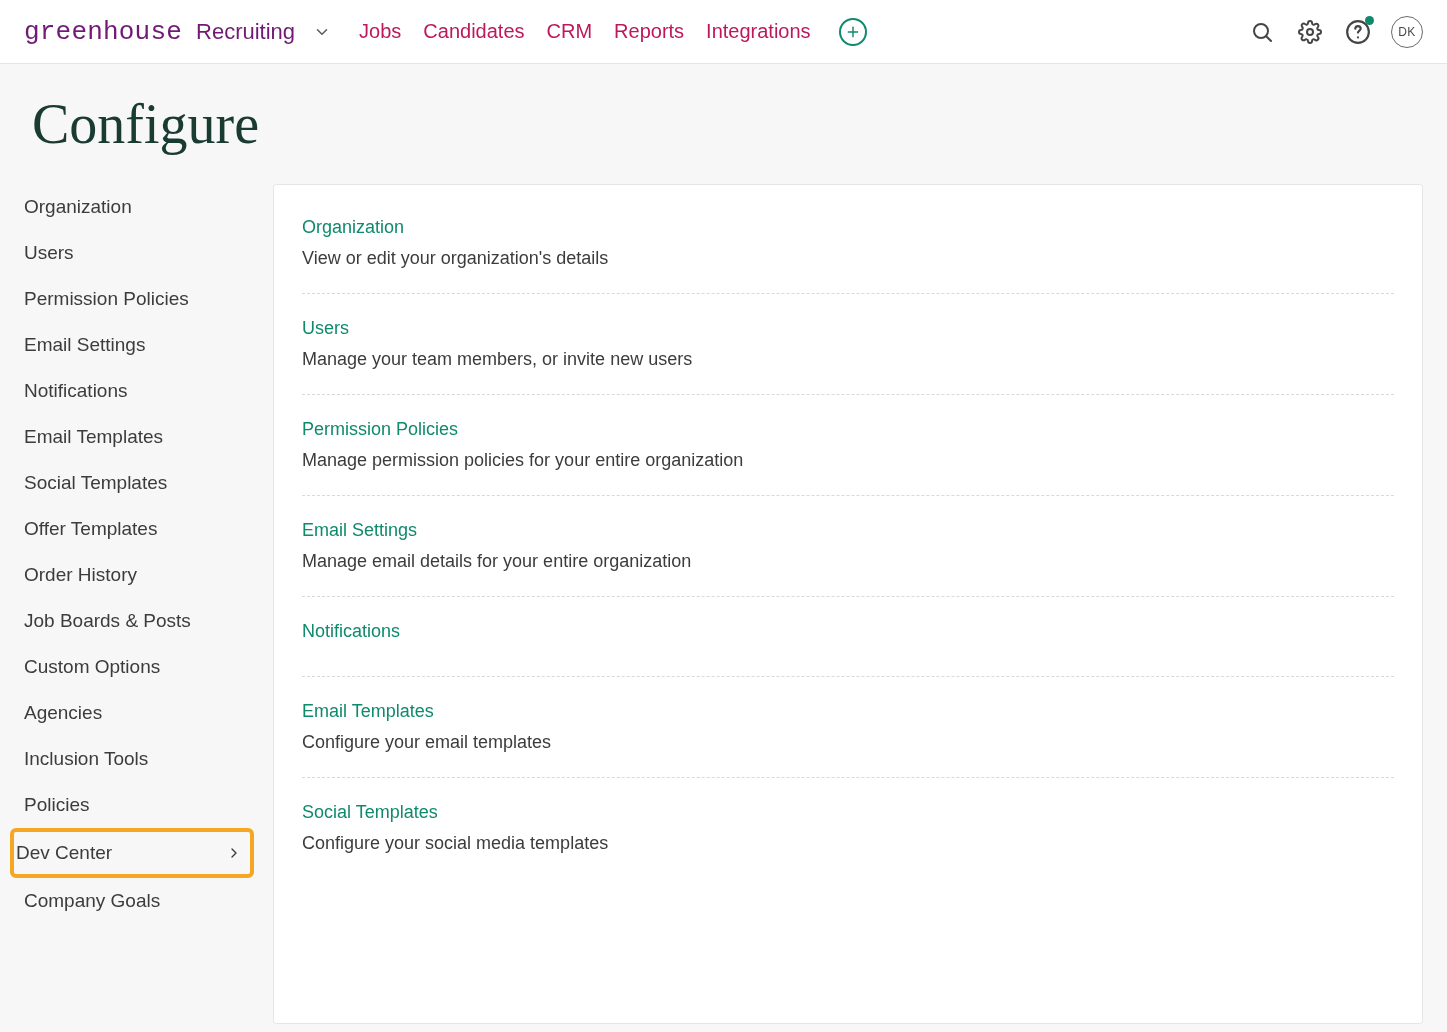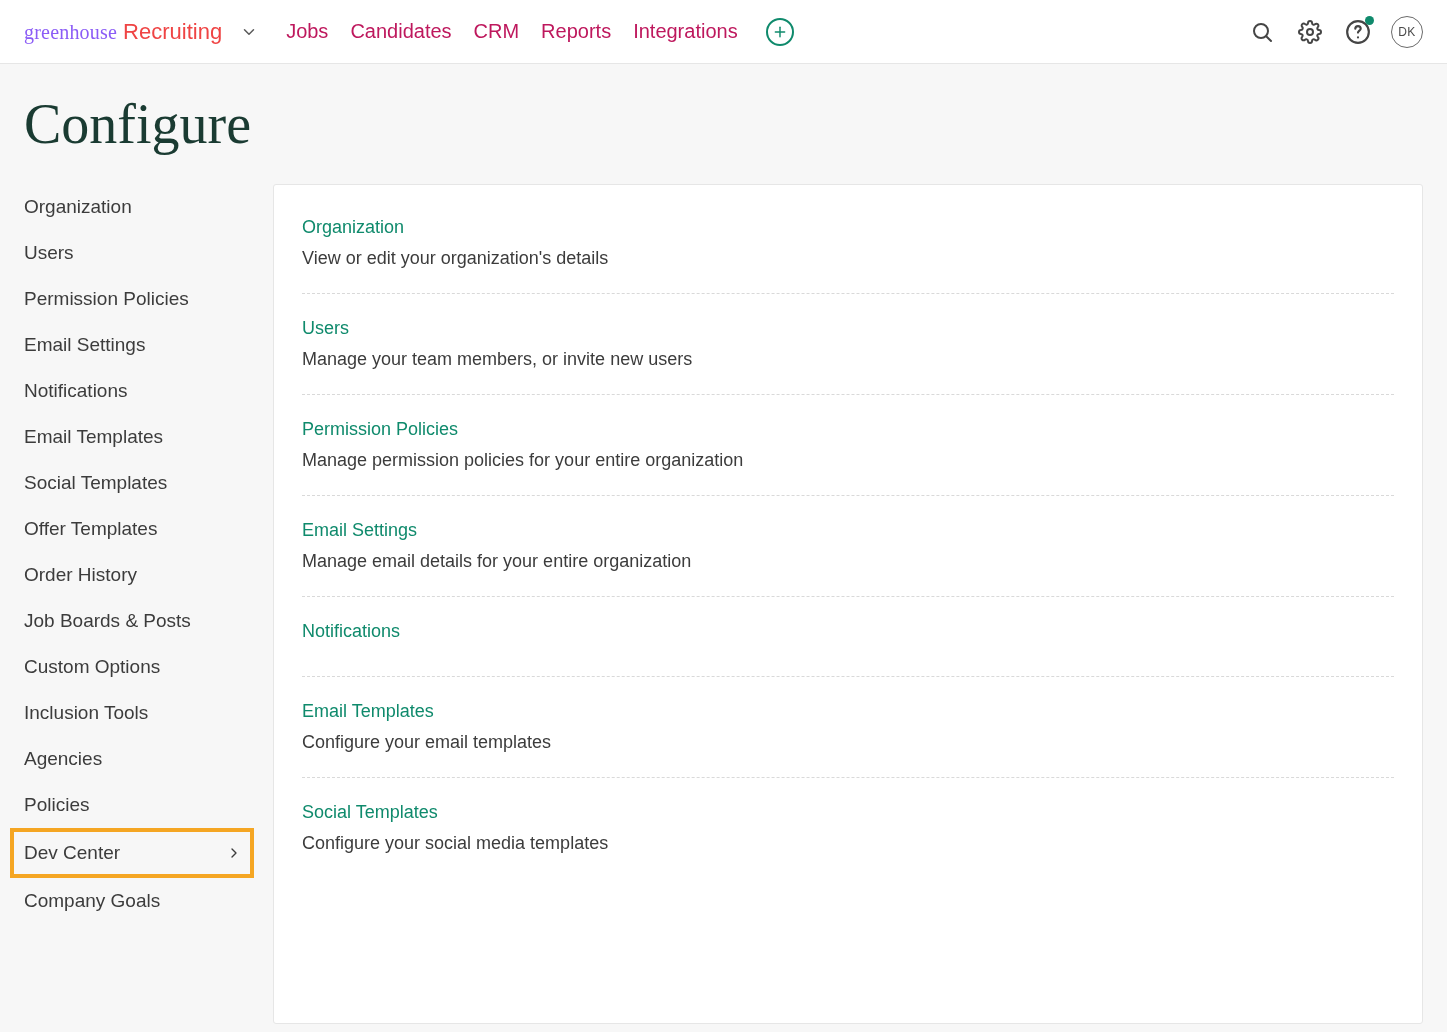--- a/index.html
+++ b/index.html
@@ -18,31 +18,31 @@
     border-bottom: 1px solid #e6e6e6;
     background: #fff;
   }
   .brand {
     display: flex;
     align-items: baseline;
     gap: 2px;
     margin-right: 6px;
   }
   .brand-g {
-    font-family: Liberation Serif, serif;
-    font-size: 20px;
-    color: #8b5cf6;
+    font-family: Liberation Mono, monospace;
+    font-size: 26px;
+    color: #701a75;
     letter-spacing: 0.2px;
   }
   .brand-r {
     font-family: -apple-system, BlinkMacSystemFont, "Segoe UI", Helvetica, Arial, sans-serif;
     font-size: 22px;
-    color: #ef4444;
+    color: #701a75;
     font-weight: 400;
-    margin-left: 4px;
+    margin-left: 12px;
   }
   .brand-chevron {
     margin-left: 12px;
     margin-right: 28px;
     display: flex;
     align-items: center;
   }
   .nav-links {
     display: flex;
     gap: 22px;
@@ -104,21 +104,21 @@
   
   .page {
     background: #f7f7f7;
     padding: 0 0 0 0;
     min-height: 970px;
   }
   .page-title {
     font-family: Georgia, "Times New Roman", serif;
     font-size: 56px;
     color: #1a3b32;
-    padding: 28px 0 10px 24px;
+    padding: 28px 0 10px 32px;
     font-weight: 400;
   }
   .layout {
     display: flex;
     padding: 18px 24px 0 24px;
     gap: 17px;
   }
   
   .sidebar {
     width: 230px;
@@ -128,23 +128,23 @@
     padding: 12px 0 12px 0;
     font-size: 19px;
     color: #3c3c3c;
     cursor: pointer;
     display: flex;
     align-items: center;
     justify-content: space-between;
   }
   .sidebar-wrap-highlight {
     border: 4px solid #f5a623;
-    border-radius: 0;
+    border-radius: 6px;
     margin-left: -14px;
-    padding-left: 10px;
+    padding-left: 2px;
     padding-right: 8px;
     width: calc(100% + 14px);
   }
   .sidebar-wrap-highlight .sidebar-item {
     padding: 10px 0 10px 0;
   }
   
   .main-panel {
     flex: 1;
     background: #fff;
@@ -272,24 +272,24 @@
       <div class="sidebar-item">
           <span>Order History</span>
         </div>
       <div class="sidebar-item">
           <span>Job Boards &amp; Posts</span>
         </div>
       <div class="sidebar-item">
           <span>Custom Options</span>
         </div>
       <div class="sidebar-item">
+          <span>Agencies</span>
+        </div>
+      <div class="sidebar-item">
           <span>Inclusion Tools</span>
-        </div>
-      <div class="sidebar-item">
-          <span>Agencies</span>
         </div>
       <div class="sidebar-item">
           <span>Policies</span>
         </div>
 
       <div class="sidebar-wrap-highlight">
         <div class="sidebar-item">
           <span>Dev Center</span>
           <span>
             <svg width="16" height="16" viewBox="0 0 24 24" fill="none" stroke="#3c3c3c" stroke-width="2" stroke-linecap="round" stroke-linejoin="round">

